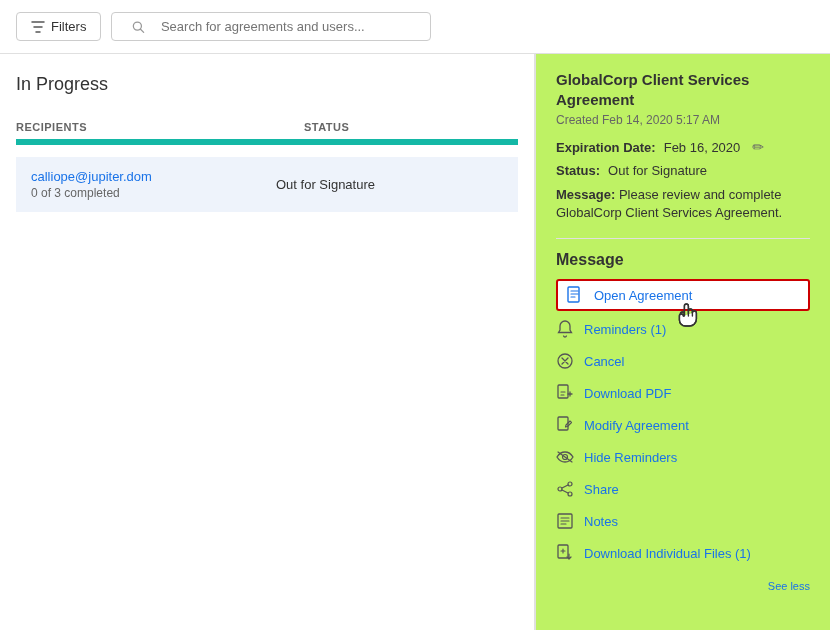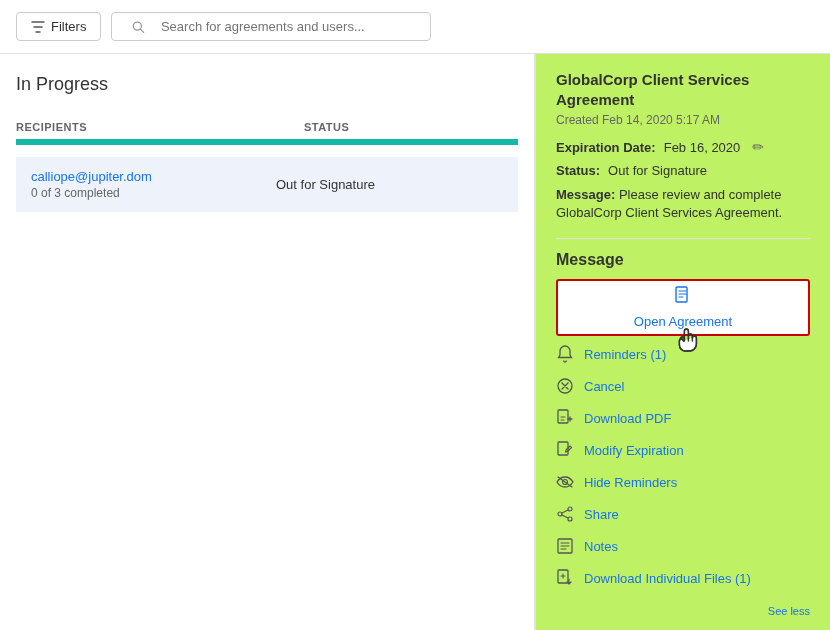--- a/index.html
+++ b/index.html
@@ -311,21 +311,21 @@
 
     <div class="message-row">
       <span class="detail-label">Message:</span>
       <span>Please review and complete GlobalCorp Client Services Agreement.</span>
     </div>
 
     <hr class="divider">
 
     <div class="actions-title">Message</div>
 
-    <div class="action-item highlighted" style="position:relative;flex-direction:column;">
+    <div class="action-item highlighted" style="position:relative;">
       <span class="action-icon">
         <svg width="16" height="18" viewBox="0 0 16 18" fill="none">
           <rect x="1" y="1" width="11" height="15" rx="1" stroke="#1a73e8" stroke-width="1.4"></rect>
           <path d="M4 5h7M4 8h7M4 11h4" stroke="#1a73e8" stroke-width="1.2" stroke-linecap="round"></path>
         </svg>
       </span>
       <span>Open Agreement</span>
 
       <span class="hand-cursor" style="position:absolute; bottom:-24px; left:50%; transform:translateX(-30%);">
         <svg width="22" height="28" viewBox="0 0 22 28" fill="none">
@@ -370,21 +370,21 @@
     </div>
 
 
     <div class="action-item">
       <span class="action-icon">
         <svg width="16" height="18" viewBox="0 0 16 18" fill="none">
           <rect x="1" y="1" width="10" height="13" rx="1" stroke="#555" stroke-width="1.3"></rect>
           <path d="M9 9l4-4 1.5 1.5-4 4-2 .5.5-2z" stroke="#555" stroke-width="1.1" stroke-linejoin="round"></path>
         </svg>
       </span>
-      <span>Modify Expiration</span>
+      <span>Modify Agreement</span>
     </div>
 
     <div class="action-item">
       <span class="action-icon">
         <svg width="18" height="14" viewBox="0 0 18 14" fill="none">
           <path d="M1 7s3-5 8-5 8 5 8 5-3 5-8 5-8-5-8-5z" stroke="#555" stroke-width="1.3"></path>
           <circle cx="9" cy="7" r="2.5" stroke="#555" stroke-width="1.2"></circle>
           <path d="M2 2l14 10" stroke="#555" stroke-width="1.2" stroke-linecap="round"></path>
         </svg>
       </span>

